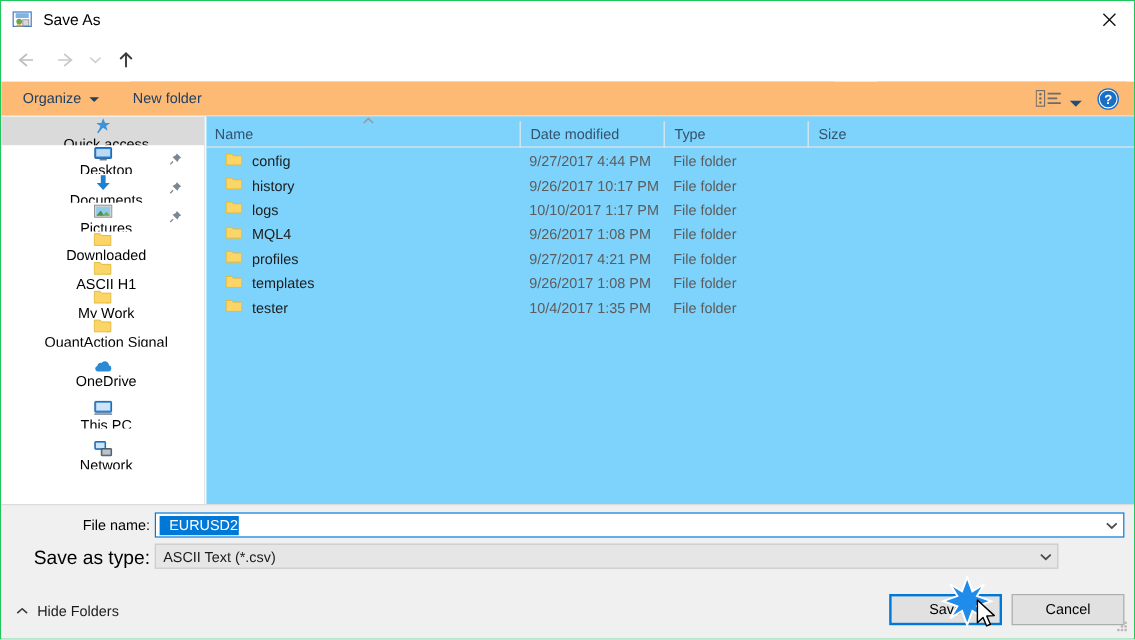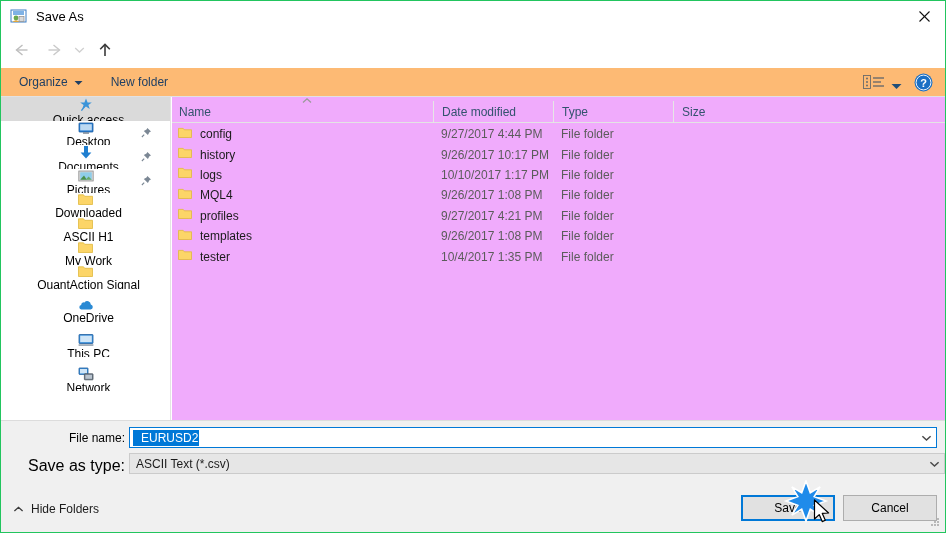--- a/index.html
+++ b/index.html
@@ -117,21 +117,21 @@
   .side-icon { width: 20px; flex: none; display: flex; align-items: center; justify-content: center; }
   .side-label { margin-left: 6px; overflow: hidden; }
   .side-pin { position: absolute; right: 18px; top: 6px; }
   .side-gap { height: 10px; }
   .lvl0 .side-ind { width: 8px; }
   .lvl1 .side-ind { width: 26px; }
 
   
   #filepane {
     position: absolute; left: 171px; top: 96px; width: 774px; height: 323px;
-    background: #f0abfc;
+    background: #7dd3fc;
   }
   #sortmark {
     position: absolute; left: 128px; top: -2px; width: 14px; height: 10px;
   }
   #colheader {
     position: absolute; left: 0; top: 4px; width: 774px; height: 22px;
     border-bottom: 1px solid #e4e4e4;
     display: flex; align-items: center;
   }
   .col {
@@ -143,21 +143,21 @@
   .c-name { width: 261px; padding-left: 7px; }
   .c-date { width: 120px; }
   .c-type { width: 120px; }
   .c-size { width: 80px; }
 
   #filerows { position: absolute; left: 0; top: 27px; width: 774px; }
   .frow {
     height: 20.4px; display: flex; align-items: center;
     font-size: 12px; color: #1b1b1b;
   }
-  .f-name { width: 261px; display: flex; align-items: center; padding-left: 6px; }
+  .f-name { width: 261px; display: flex; align-items: center; padding-left: 16px; }
   .f-name .fn-label { margin-left: 8px; }
   .f-date { width: 120px; padding-left: 8px; color: #5c5c5c; }
   .f-type { width: 120px; padding-left: 8px; color: #5c5c5c; }
   .f-size { width: 80px; padding-left: 8px; color: #5c5c5c; }
 
   
   #bottom {
     position: absolute; left: 0; top: 419px; width: 946px; height: 114px;
     background: #f0f0f0;
     border-top: 1px solid #dcdcdc;
@@ -173,21 +173,21 @@
   }
   #fn-value {
     margin-left: 3px; font-size: 12px;
     background: #0078d7; color: #ffffff; padding: 1px 1px 1px 8px;
   }
   #fn-caret {
     position: absolute; right: 0; top: 0; width: 19px; height: 19px;
     display: flex; align-items: center; justify-content: center;
   }
   #st-combo {
-    position: absolute; left: 128px; top: 452px; width: 816px; height: 21px;
+    position: absolute; left: 128px; top: 452px; width: 753px; height: 21px;
     background: #e6e6e6; border: 1px solid #cbcbcb;
     display: flex; align-items: center;
   }
   #st-value { margin-left: 6px; font-size: 12px; color: #1b1b1b; }
   #st-caret {
     position: absolute; right: 0; top: 0; width: 19px; height: 19px;
     display: flex; align-items: center; justify-content: center;
   }
 
   #hidefolders {

